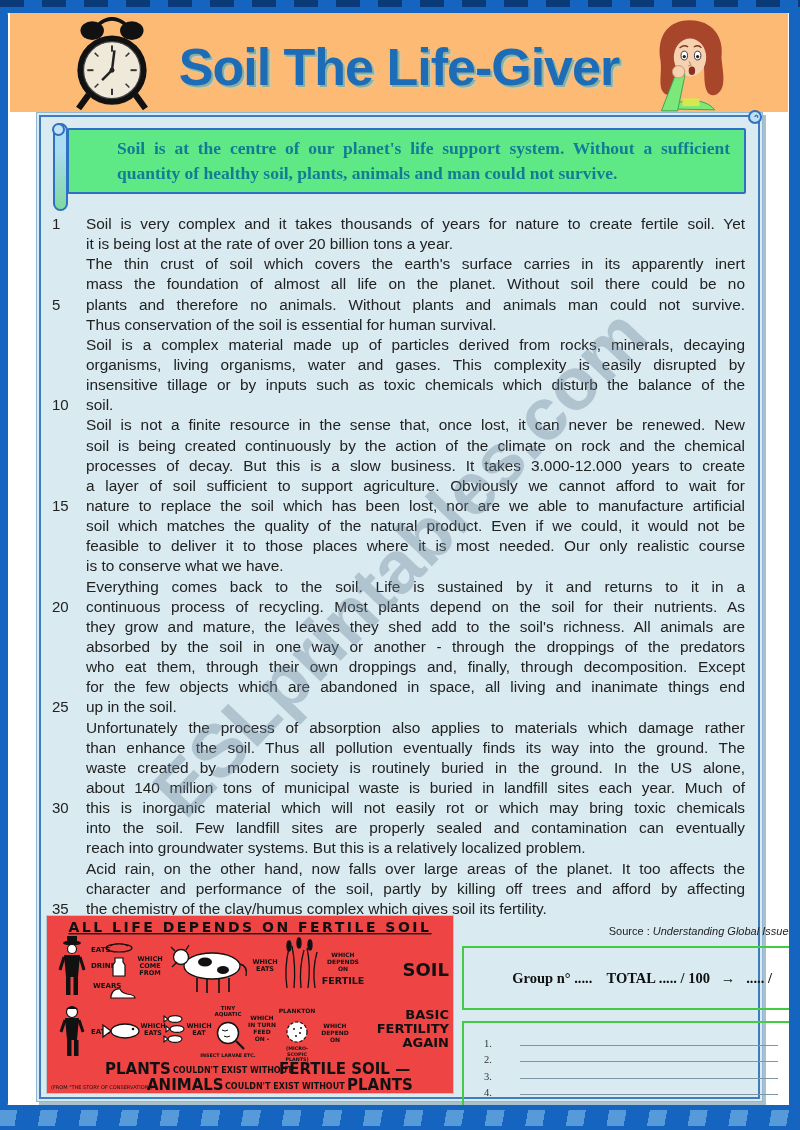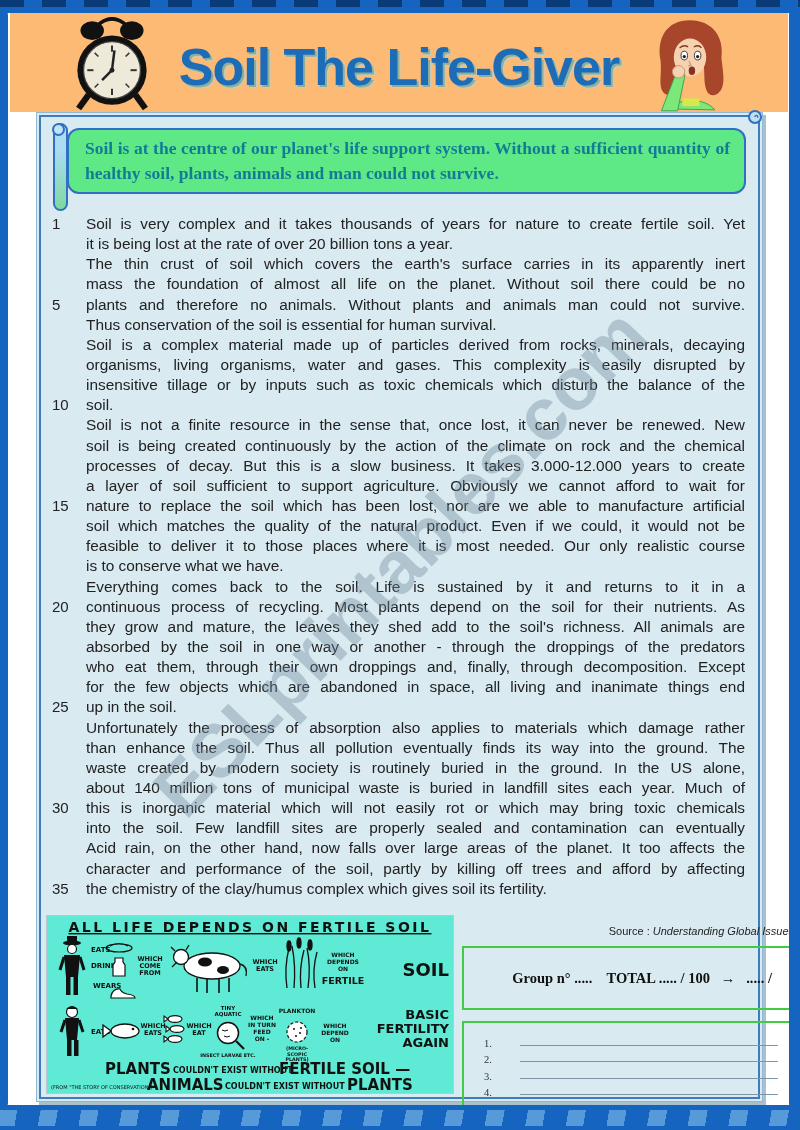--- a/index.html
+++ b/index.html
@@ -32,21 +32,21 @@
   .main-box{
     position:absolute;left:36px;top:112px;width:727px;height:990px;
     background:#d9eaf1;border:1px solid #90b8d2;box-shadow:3px 3px 0 #a9c0cd;
     padding:2px;box-sizing:border-box;
   }
   .main-inner{position:relative;width:100%;height:100%;border:2px solid #3e7cc0;box-sizing:border-box;background:#d9eaf1;}
   .curl{position:absolute;top:-8px;right:-6px;z-index:3;}
 
   
   .banner{position:relative;margin:11px 12px 6px 26px;height:62px;background:#5fe886;
-    border:2px solid #2f6fc4;border-radius:12px;}
+    border:2px solid #2f6fc4;border-radius:2px;padding-left:32px;}
   .roll{position:absolute;left:-16px;top:-7px;width:15px;height:88px;
     background:linear-gradient(180deg,#aadcf2 0 30%,#7fd89f);border:2px solid #2f6fc4;border-radius:8px;box-sizing:border-box;}
   .roll::before{content:"";position:absolute;left:-3px;top:-2px;width:9px;height:9px;
     border:2px solid #2f6fc4;border-radius:50%;background:#bfe4f4;}
   .banner p{margin:0;padding:6px 14px 0 16px;font-family:"Liberation Serif",serif;font-weight:bold;
     font-size:17.5px;line-height:1.45;color:#127c95;text-align:justify;}
 
   
   .passage{margin-top:20px;}
   .pline{display:flex;height:20.15px;line-height:20.2px;font-size:15.4px;color:#222;}
@@ -55,21 +55,21 @@
   .pline.end .t{text-align-last:left;}
 
   
   .watermark{position:absolute;left:-10px;top:520px;width:820px;text-align:center;
     transform:rotate(-46deg);font-size:74px;font-weight:bold;
     color:rgba(110,135,155,0.38);pointer-events:none;z-index:6;white-space:nowrap;
     font-family:"Liberation Sans",sans-serif;}
 
   
   .bottom{position:absolute;left:3px;right:3px;top:798px;bottom:3px;display:flex;gap:8px;}
-  .cartoon{flex:none;width:408px;background:#5eead4;border:1px solid #b8c8d0;margin-left:2px;box-sizing:border-box;}
+  .cartoon{flex:none;width:408px;background:#ef4444;border:1px solid #b8c8d0;margin-left:2px;box-sizing:border-box;}
   .rightcol{flex:1;padding-right:10px;}
   .source{text-align:right;font-size:11px;color:#222;margin-top:10px;}
   .source .st{font-style:italic;}
   .scorebox{margin-top:9px;border:2px solid #43cb43;padding:5px 20px 4px 12px;
     font-family:"Liberation Serif",serif;font-weight:bold;font-size:14.5px;color:#111;white-space:pre;}
   .answersbox{margin-top:11px;border:2px solid #43cb43;padding:9px 14px 11px 20px;}
   .arow{display:flex;align-items:flex-end;height:16.5px;}
   .anum{flex:none;width:36px;font-family:"Liberation Serif",serif;font-size:10.5px;color:#333;}
   .aline{flex:1;border-bottom:1px solid #7d95a5;margin-bottom:3px;}
 
@@ -291,20 +291,24 @@
         <div class="pline">
           <span class="n">30</span>
           <span class="t">this is inorganic material which will not easily rot or which may bring toxic chemicals</span>
         </div>
 
         <div class="pline">
           <span class="n"></span>
           <span class="t">into the soil. Few landfill sites are properly sealed and contamination can eventually</span>
         </div>
 
+        <div class="pline end">
+          <span class="n"></span>
+          <span class="t">reach into groundwater systems. But this is a relatively localized problem.</span>
+        </div>
 
         <div class="pline">
           <span class="n"></span>
           <span class="t">Acid rain, on the other hand, now falls over large areas of the planet. It too affects the</span>
         </div>
 
         <div class="pline">
           <span class="n"></span>
           <span class="t">character and performance of the soil, partly by killing off trees and afford by affecting</span>
         </div>

